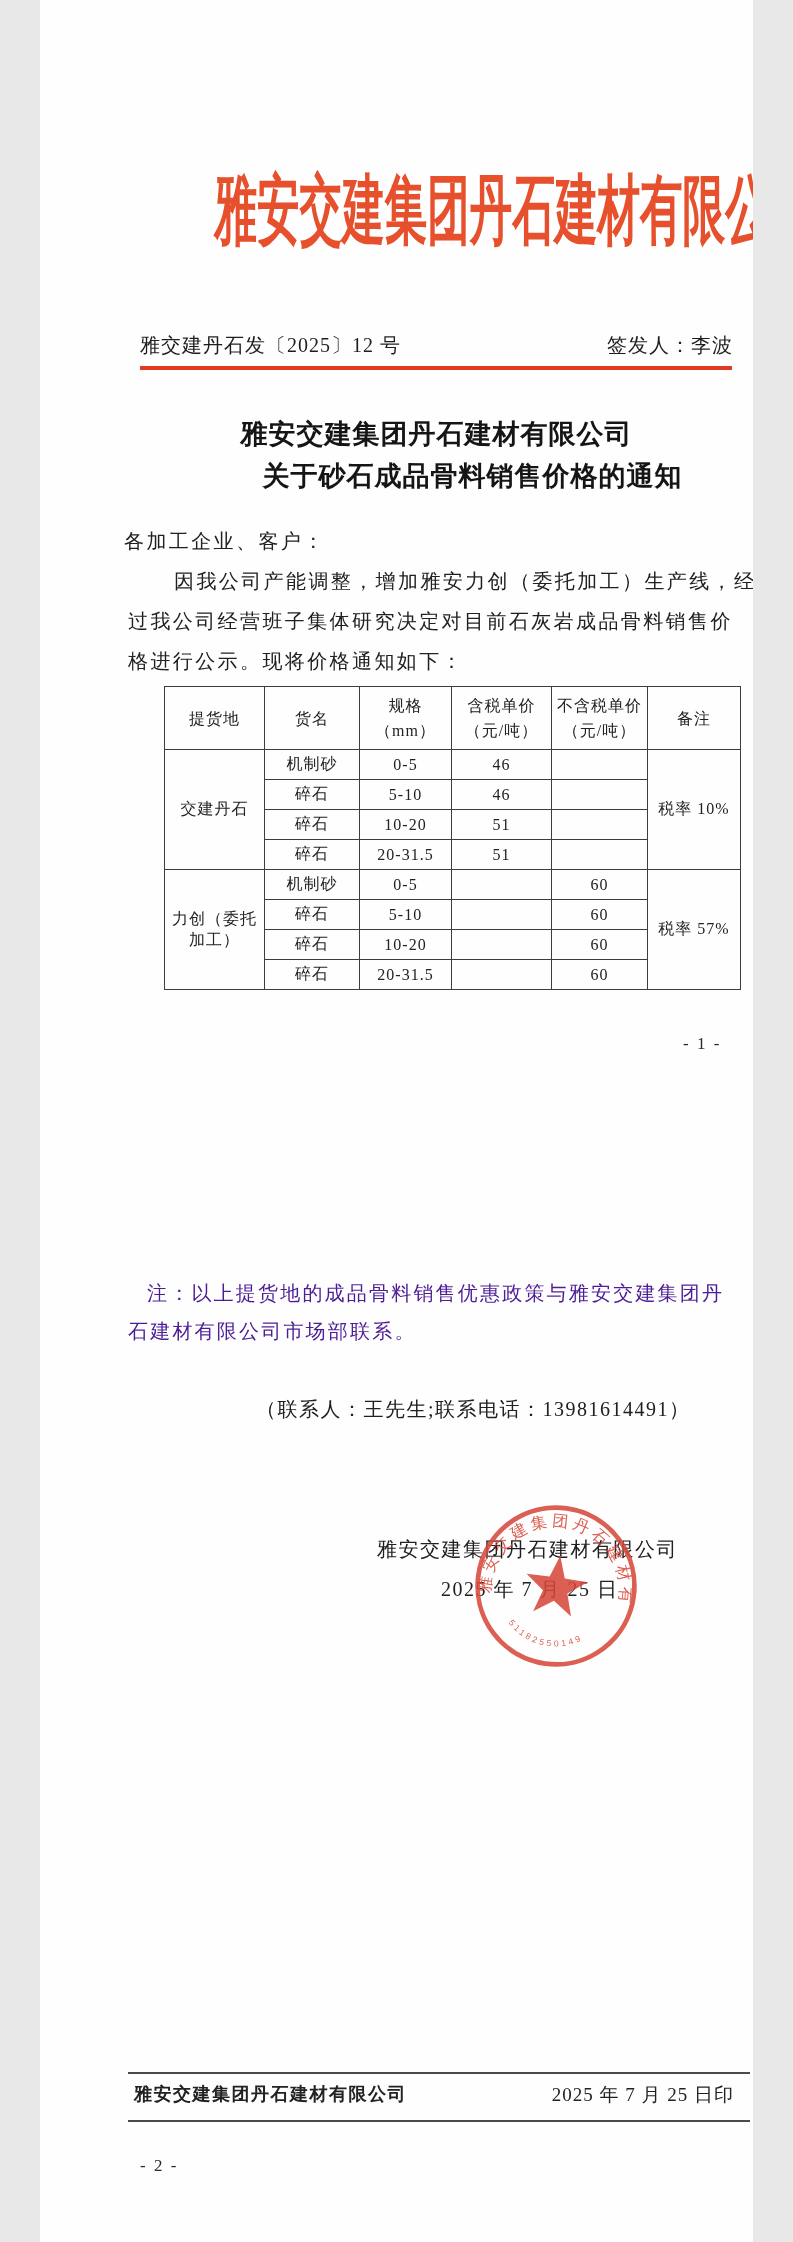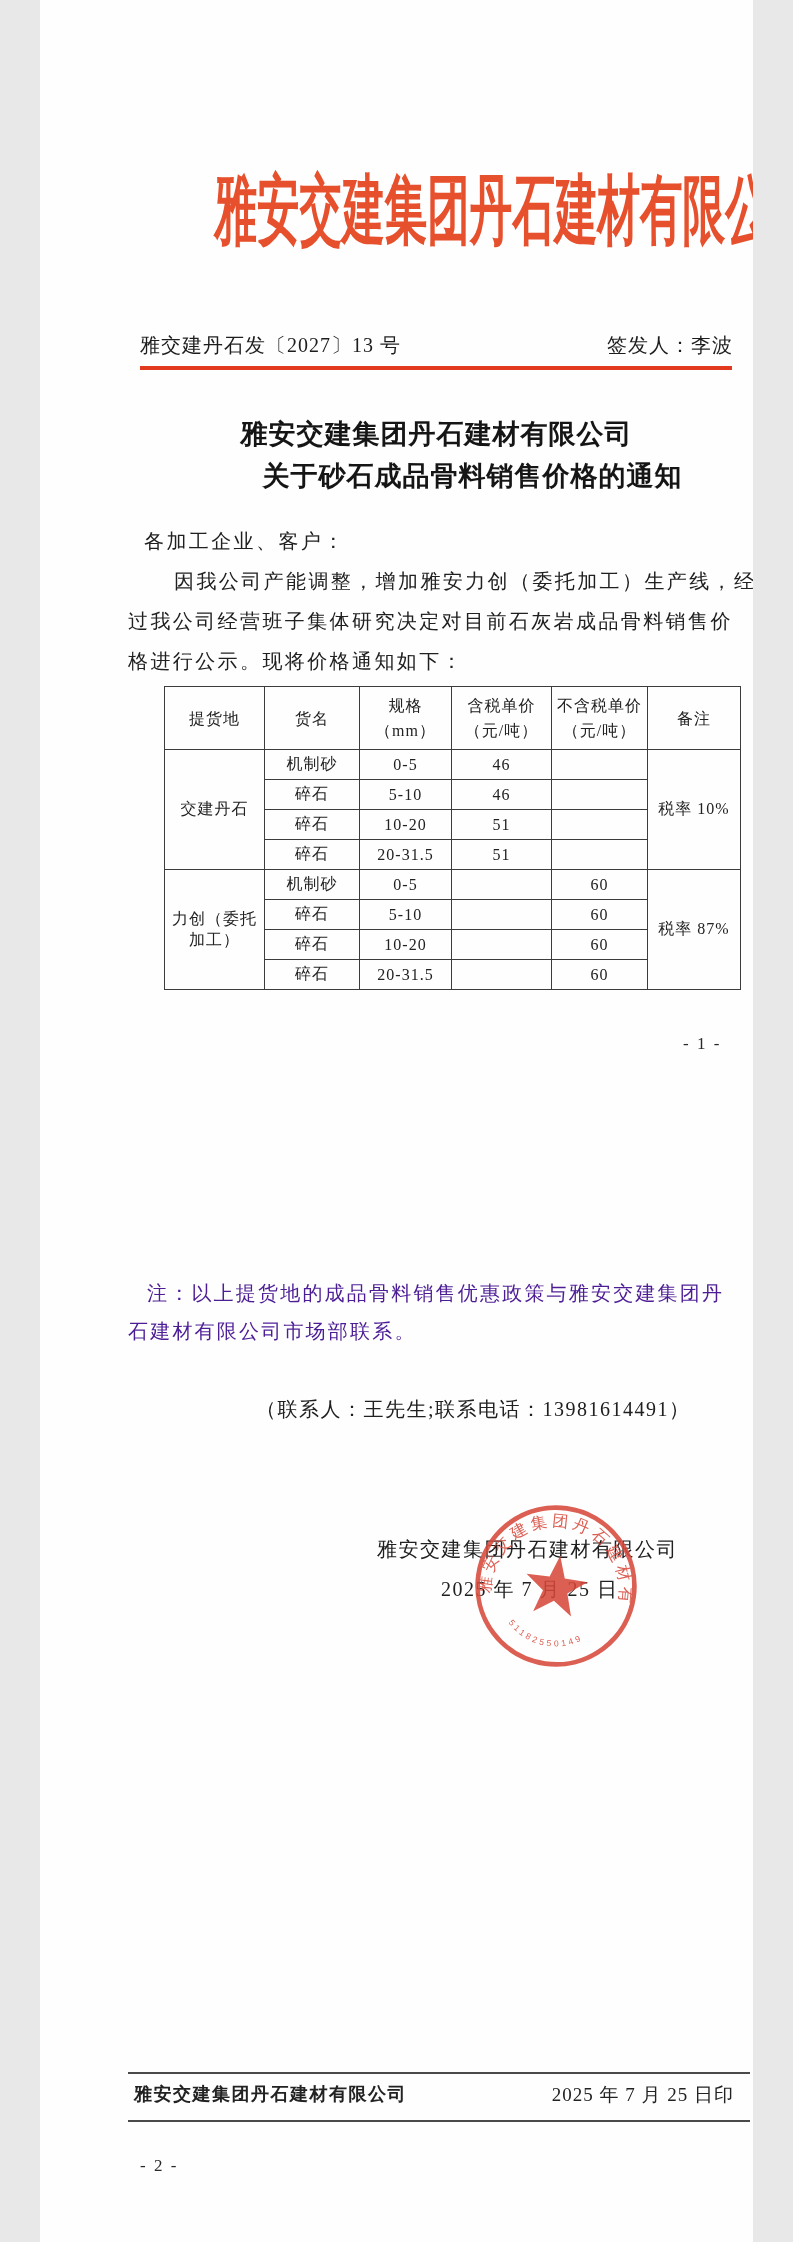--- a/index.html
+++ b/index.html
@@ -88,30 +88,30 @@
   .footer-date{font-size:19px;letter-spacing:1px;color:#222;}
 </style>
 </head>
 <body>
 
 <div class="doc">
 
   <div class="abs masthead">雅安交建集团丹石建材有限公司</div>
 
   <div class="abs docref">
-    <span>雅交建丹石发〔2027〕13 号</span>
+    <span>雅交建丹石发〔2025〕12 号</span>
     <span><span>签发人：</span><span>李波</span></span>
   </div>
 
   <div class="abs red-rule"></div>
 
   <div class="abs ntitle" style="top:416px;">雅安交建集团丹石建材有限公司</div>
   <div class="abs ntitle" style="top:458px;padding-left:36px;">关于砂石成品骨料销售价格的通知</div>
 
-  <div class="abs bodyline" style="top:528px;left:104px;">各加工企业、客户：</div>
+  <div class="abs bodyline" style="top:528px;left:84px;">各加工企业、客户：</div>
   <div class="abs bodyline" style="top:568px;left:134px;">因我公司产能调整，增加雅安力创（委托加工）生产线，经</div>
   <div class="abs bodyline" style="top:608px;left:88px;">过我公司经营班子集体研究决定对目前石灰岩成品骨料销售价</div>
   <div class="abs bodyline" style="top:648px;left:88px;">格进行公示。现将价格通知如下：</div>
 
   <table class="abs price-table" style="top:686px;left:124px;">
     <colgroup>
       <col style="width:100px">
         <col style="width:95px">
         <col style="width:92px">
       <col style="width:100px">
@@ -156,21 +156,21 @@
         <td>20-31.5</td>
         <td>51</td>
         <td></td>
       </tr>
       <tr>
         <td rowspan="4">力创（委托加工）</td>
         <td>机制砂</td>
         <td>0-5</td>
         <td></td>
         <td>60</td>
-        <td rowspan="4">税率 87%</td>
+        <td rowspan="4">税率 57%</td>
       </tr>
       <tr>
         <td>碎石</td>
         <td>5-10</td>
         <td></td>
         <td>60</td>
       </tr>
       <tr>
         <td>碎石</td>
         <td>10-20</td>

